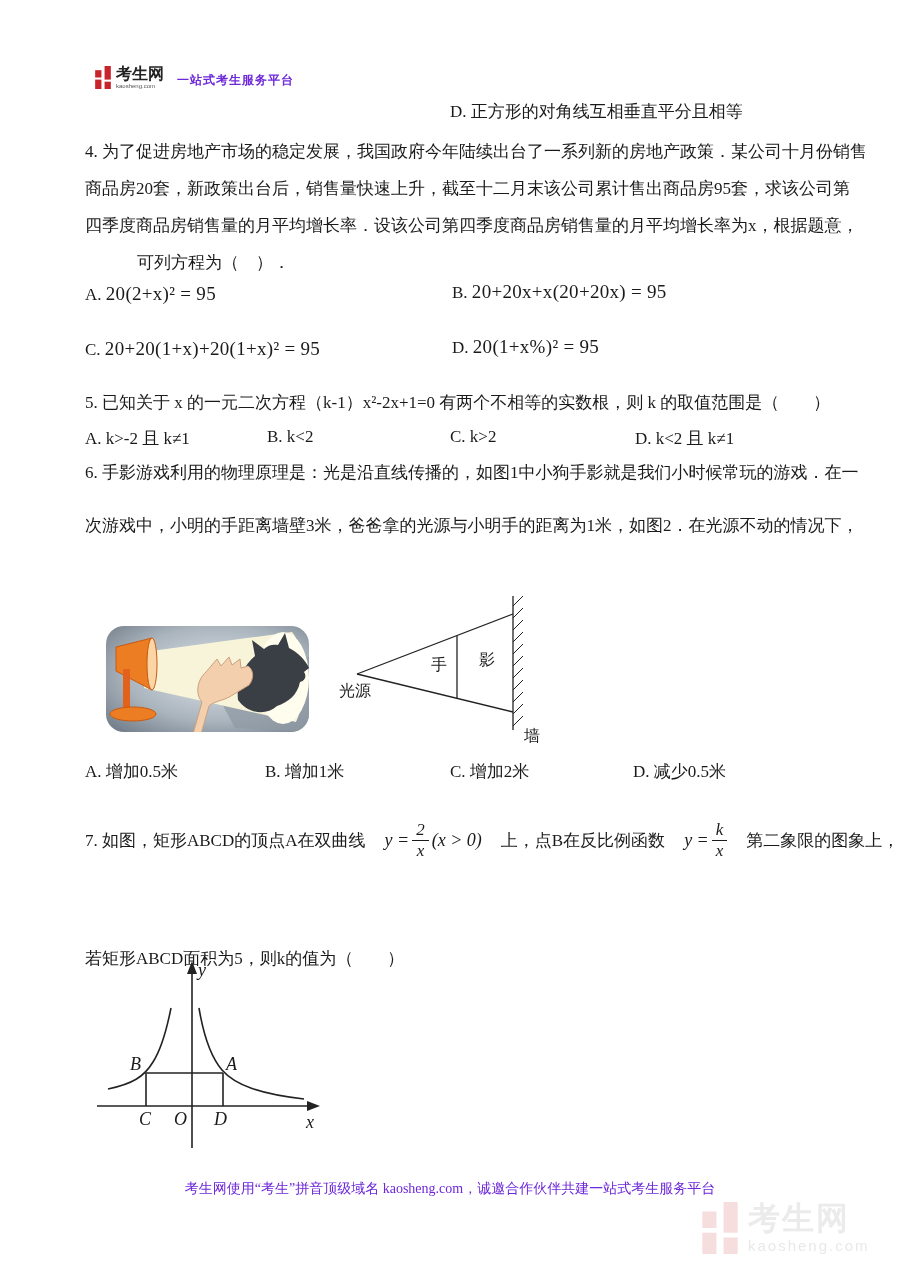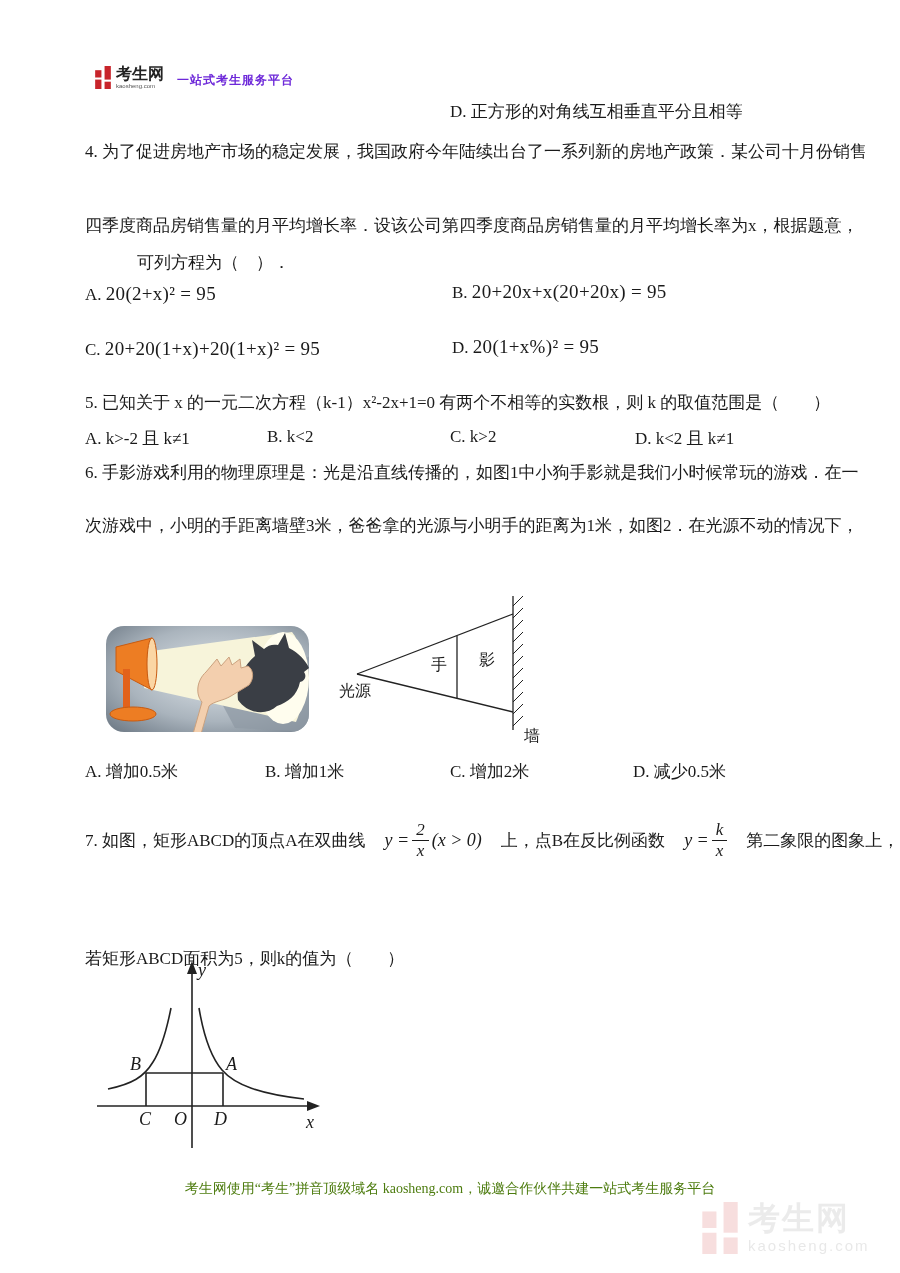--- a/index.html
+++ b/index.html
@@ -16,21 +16,21 @@
   
   .opt-label{font-size:17px;}
   .formula{font-size:19px;letter-spacing:0.3px;}
   .flexline{display:flex;align-items:center;gap:17px;height:64px;}
   .mathgrp{display:inline-flex;align-items:center;gap:3px;margin:0 2px;}
   .mlead,.mtail{font-style:italic;font-size:18px;}
   .frac{display:inline-block;text-align:center;font-style:italic;font-size:17px;vertical-align:middle;}
   .frac .num{display:block;border-bottom:1.2px solid #1a1a1a;padding:0 4px;line-height:1.15;}
   .frac .den{display:block;line-height:1.15;}
   
-  .footer{left:0;right:0;text-align:center;font-size:14px;color:#4d7c0f;}
+  .footer{left:0;right:0;text-align:center;font-size:14px;color:#6d28d9;}
   
   .wm{display:flex;align-items:center;gap:10px;opacity:0.55;}
   .wm .wm-name{font-family:"Liberation Sans","DejaVu Sans",sans-serif;font-weight:bold;
                font-size:32px;color:#dcdcdc;line-height:1;letter-spacing:2px;}
   .wm .wm-dom{font-family:"Liberation Sans","DejaVu Sans",sans-serif;font-size:15px;color:#d6d6d6;
               letter-spacing:2px;margin-top:3px;}
   svg text{font-family:"Liberation Serif","DejaVu Serif",serif;}
   .svglabel{font-size:16px;}
   .svgvar{font-style:italic;font-size:18px;}
 </style>
@@ -52,20 +52,21 @@
     </div>
     <div class="tagline">一站式考生服务平台</div>
   </div>
 
   <div class="abs" style="left:450px;top:100px;">
     <span>D.</span>
     <span>正方形的对角线互相垂直平分且相等</span>
   </div>
 
   <div class="abs" style="left:85px;top:140px;">4. 为了促进房地产市场的稳定发展，我国政府今年陆续出台了一系列新的房地产政策．某公司十月份销售</div>
+  <div class="abs" style="left:85px;top:177px;">商品房20套，新政策出台后，销售量快速上升，截至十二月末该公司累计售出商品房95套，求该公司第</div>
   <div class="abs" style="left:85px;top:214px;">四季度商品房销售量的月平均增长率．设该公司第四季度商品房销售量的月平均增长率为x，根据题意，</div>
   <div class="abs" style="left:101px;top:251px;margin-left:36px;">可列方程为（　）．</div>
 
   <div class="abs" style="left:85px;top:283px;">
     <span class="opt-label">A.</span>
     <span class="formula">20(2+x)² = 95</span>
   </div>
   <div class="abs" style="left:452px;top:281px;">
     <span class="opt-label">B.</span>
     <span class="formula">20+20x+x(20+20x) = 95</span>

